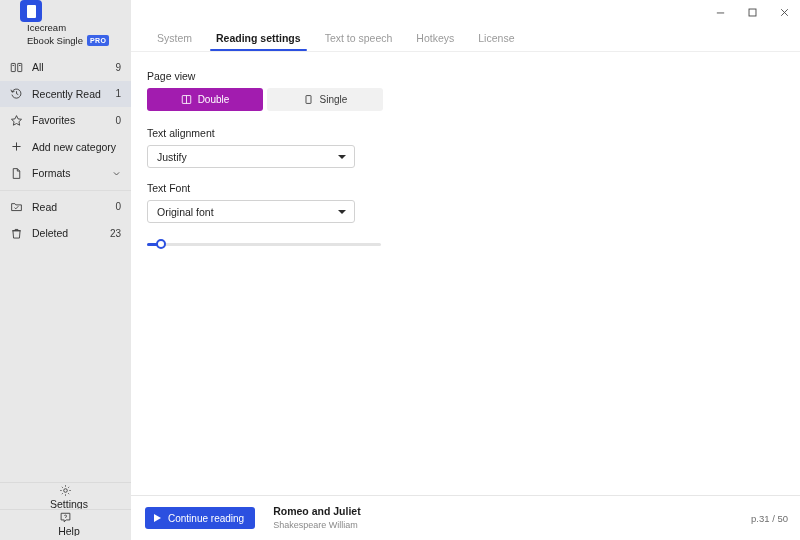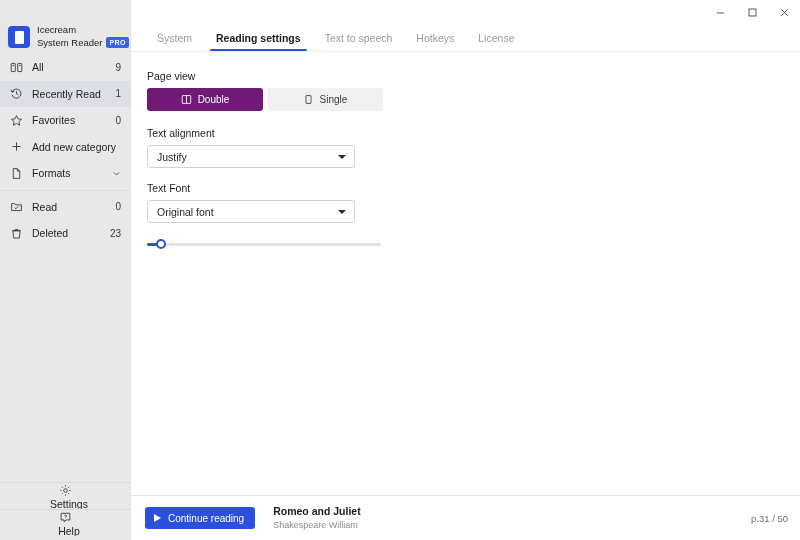--- a/index.html
+++ b/index.html
@@ -28,23 +28,24 @@
     height: 540px;
     background: #e8e8e8;
     display: flex;
     flex-direction: column;
     position: relative;
     flex: 0 0 131px;
   }
   .brand {
     height: 48px;
     display: flex;
-    align-items: flex-end;
-    padding-left: 8px;
+    align-items: flex-start;
+    padding-left: 20px;
     box-sizing: border-box;
+    flex-direction: column;
   }
   .brand-logo {
     width: 22px;
     height: 22px;
     border-radius: 4px;
     background: #2b50e0;
     display: flex;
     align-items: center;
     justify-content: center;
     flex: 0 0 22px;
@@ -222,21 +223,21 @@
   .seg {
     flex: 1 1 50%;
     display: flex;
     align-items: center;
     justify-content: center;
     font-size: 10px;
     border-radius: 3px;
     cursor: default;
   }
   .seg.on {
-    background: #701a75;
+    background: #a21caf;
     color: #ffffff;
   }
   .seg.off {
     background: #f1f1f1;
     color: #3a3a3a;
     margin-left: 4px;
   }
   .seg .seg-ico {
     margin-right: 6px;
     display: flex;
@@ -377,21 +378,21 @@
 <div class="app">
 
   <div class="sidebar">
 
     <div class="brand">
       <div class="brand-logo">
         <div class="page"></div>
       </div>
       <div class="brand-text">
         <span class="brand-line1">Icecream</span>
-        <span class="brand-line2">System Reader</span><span class="pro-badge">PRO</span>
+        <span class="brand-line2">Ebook Single</span><span class="pro-badge">PRO</span>
       </div>
     </div>
 
     <div class="nav">
 
       <div class="nav-item">
         <span class="nav-ico">
           <svg width="13" height="13" viewBox="0 0 16 16" fill="none" stroke="currentColor" stroke-width="1.1">
             <rect x="1.5" y="3" width="5" height="10" rx="0.5"></rect>
             <rect x="9.5" y="3" width="5" height="10" rx="0.5"></rect>

